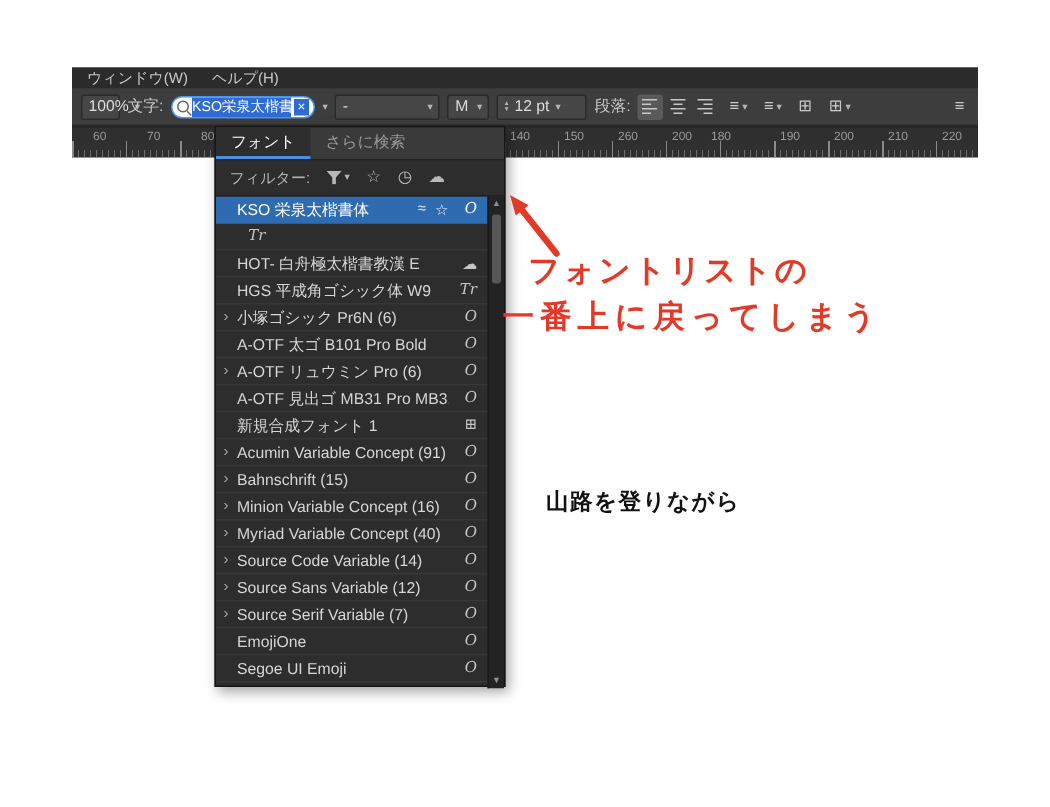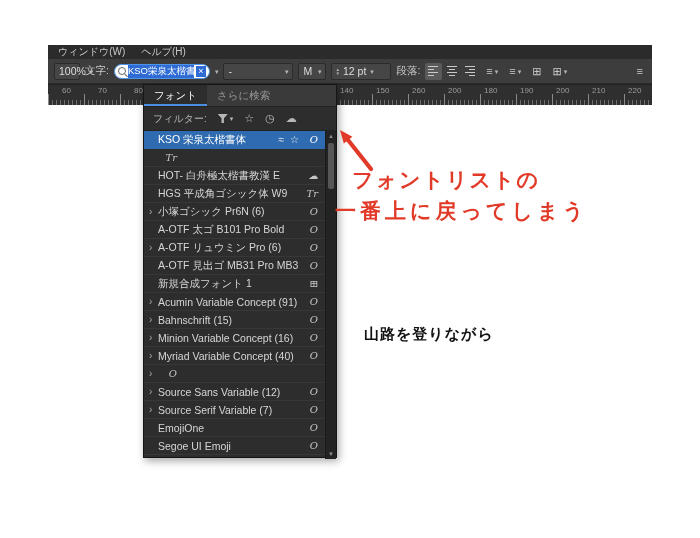--- a/index.html
+++ b/index.html
@@ -158,21 +158,21 @@
     <div class="ruler" id="ruler">
       <div class="ticks-minor"></div>
       <div class="ticks-major"></div>
     <span class="rnum" style="left: 14px;">60</span>
         <span class="rnum" style="left: 50px;">70</span>
         <span class="rnum" style="left: 86px;">80</span>
         <span class="rnum" style="left: 292px;">140</span>
         <span class="rnum" style="left: 328px;">150</span>
         <span class="rnum" style="left: 364px;">260</span>
         <span class="rnum" style="left: 400px;">200</span>
-        <span class="rnum" style="left: 436px;">180</span>
+        <span class="rnum" style="left: 426px;">180</span>
         <span class="rnum" style="left: 472px;">190</span>
         <span class="rnum" style="left: 508px;">200</span>
         <span class="rnum" style="left: 544px;">210</span>
         <span class="rnum" style="left: 580px;">220</span>
       </div>
   </div>
 
   <div class="font-panel">
     <div class="tabs" id="tabs">
         <span class="tab active">フォント</span>
@@ -251,20 +251,21 @@
             <span class="fname">Minion Variable Concept (16)</span>
             <span class="ftype">O</span>
           </div>
           <div class="frow">
             <span class="exp">›</span>
             <span class="fname">Myriad Variable Concept (40)</span>
             <span class="ftype">O</span>
           </div>
           <div class="frow">
             <span class="exp">›</span>
+            <span class="fname">Source Code Variable (14)</span>
             <span class="ftype">O</span>
           </div>
           <div class="frow">
             <span class="exp">›</span>
             <span class="fname">Source Sans Variable (12)</span>
             <span class="ftype">O</span>
           </div>
           <div class="frow">
             <span class="exp">›</span>
             <span class="fname">Source Serif Variable (7)</span>

